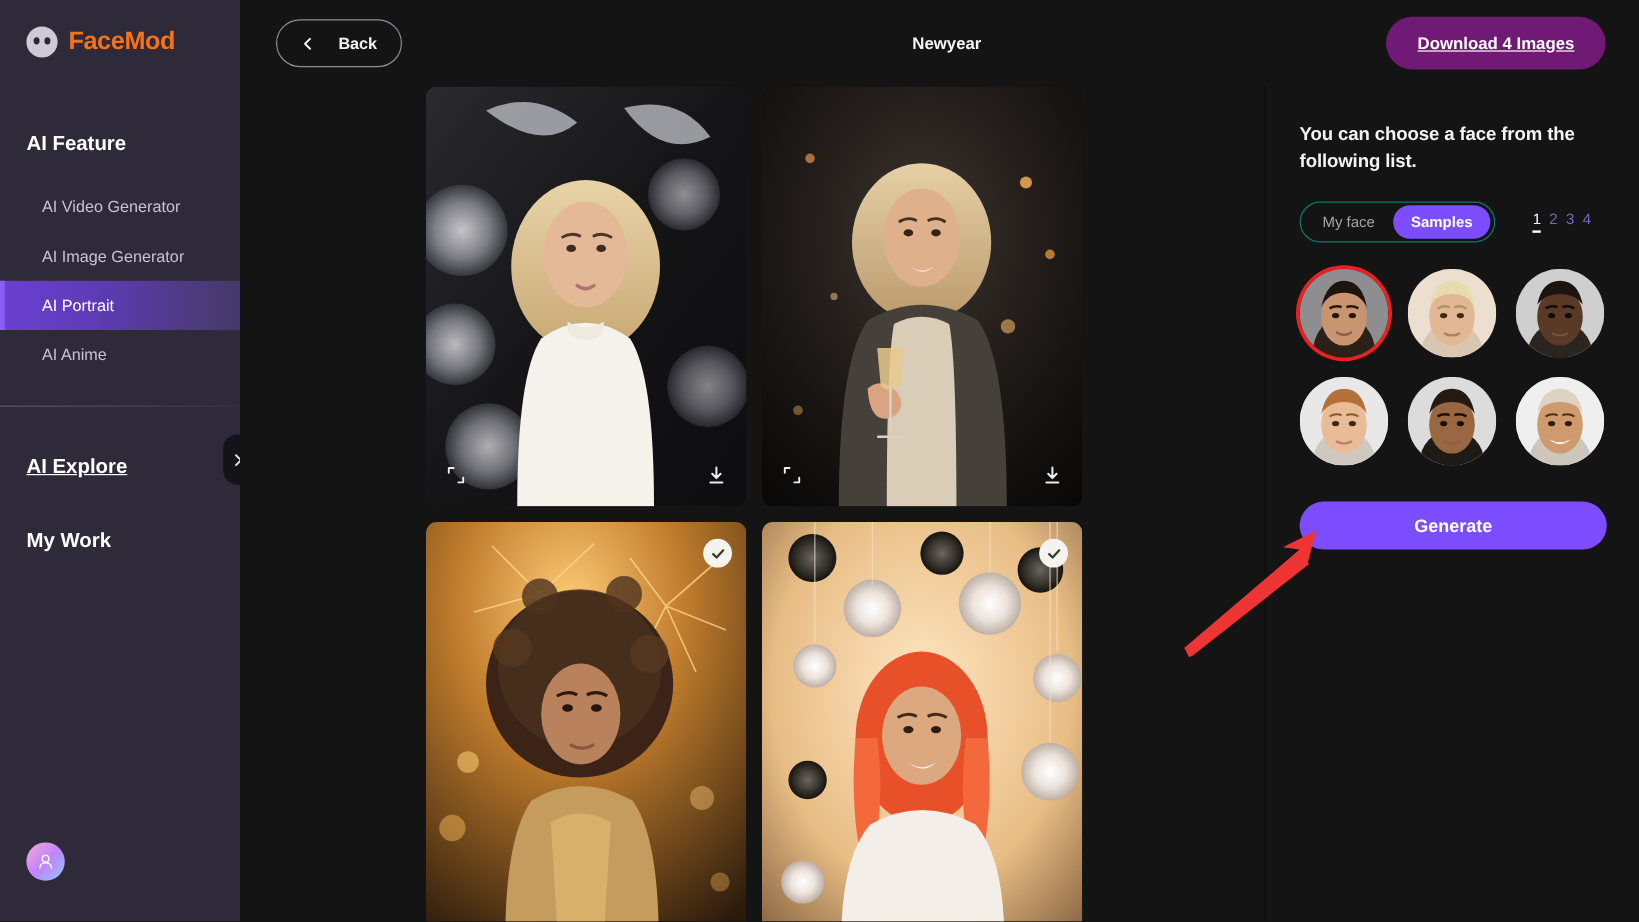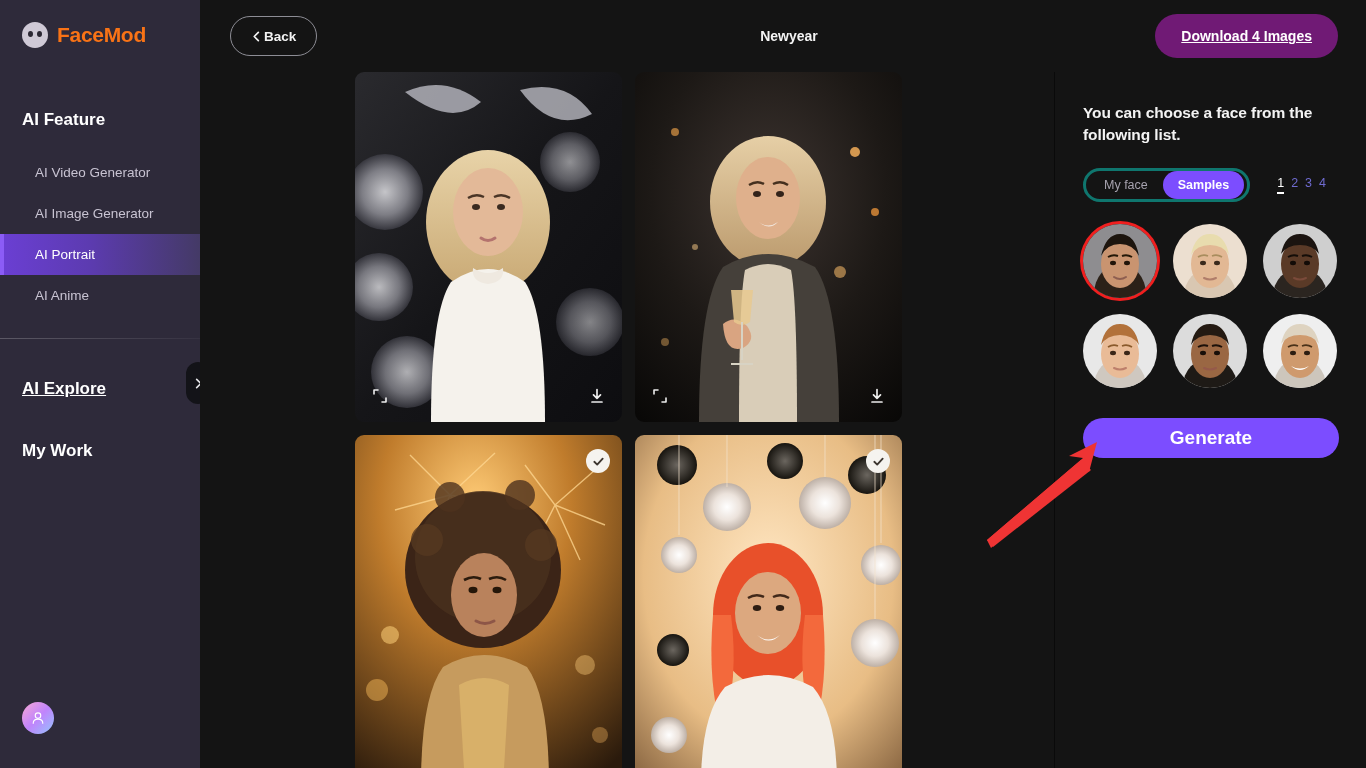--- a/index.html
+++ b/index.html
@@ -87,21 +87,21 @@
   .avatar svg { width: 16px; height: 16px; }
 
   
   .main { flex: 1; height: 768px; display: flex; flex-direction: column; background: #141414; }
   .topbar {
     height: 72px; flex: 0 0 72px; position: relative;
     display: flex; align-items: center; background: #141414;
   }
   .back-btn {
     position: absolute; left: 30px;
-    display: flex; align-items: center; gap: 2px;
+    display: flex; align-items: center; gap: 20px;
     height: 40px; padding: 0 20px;
     border: 1px solid #8d8d95; border-radius: 20px;
     color: #f2f2f2; font-size: 13.5px; font-weight: 700;
     background: transparent; cursor: pointer;
   }
   .back-btn svg { width: 11px; height: 11px; }
   .doc-title {
     position: absolute; left: 12px; right: 0; margin: 0 auto;
     width: 300px; text-align: center;
     font-size: 14px; font-weight: 700; color: #f4f4f4;
@@ -154,21 +154,21 @@
   .rpanel h2 {
     font-size: 15.5px; font-weight: 700; color: #f3f3f3;
     line-height: 1.42; letter-spacing: -0.1px;
   }
   .seg-row {
     margin-top: 22px; display: flex; align-items: center;
     justify-content: space-between;
   }
   .segmented {
     display: inline-flex; align-items: center;
-    height: 34px; border: 3px solid #0f766e; border-radius: 17px;
+    height: 34px; border: 1px solid #0f766e; border-radius: 17px;
     padding: 0 3px;
   }
   .seg {
     height: 28px; padding: 0 15px; border-radius: 14px;
     display: flex; align-items: center;
     font-size: 12.5px; color: #a6a2ae; cursor: pointer;
   }
   .seg.active { background: #7c4dff; color: #ffffff; font-weight: 700; }
   .pager { display: flex; align-items: center; gap: 7px; margin-right: 14px; }
   .pg {
@@ -185,21 +185,21 @@
     display: grid; grid-template-columns: repeat(3, 74px); gap: 16px;
   }
   .face {
     width: 74px; height: 74px; border-radius: 50%;
     position: relative; cursor: pointer; overflow: hidden;
   }
   .face.selected { box-shadow: 0 0 0 3px #f01f1f; }
   .generate-btn {
     margin-top: 30px; width: 256px; height: 40px;
     border: none; border-radius: 20px; background: #7c4dff;
-    color: #ffffff; font-size: 19px; font-weight: 700;
+    color: #ffffff; font-size: 15px; font-weight: 700;
     font-family: "Liberation Sans", sans-serif; cursor: pointer;
   }
 
   .arrow-annotation {
     position: absolute; left: 985px; top: 440px;
     width: 140px; height: 120px; pointer-events: none; z-index: 20;
   }
 </style>
 </head>
 <body>

